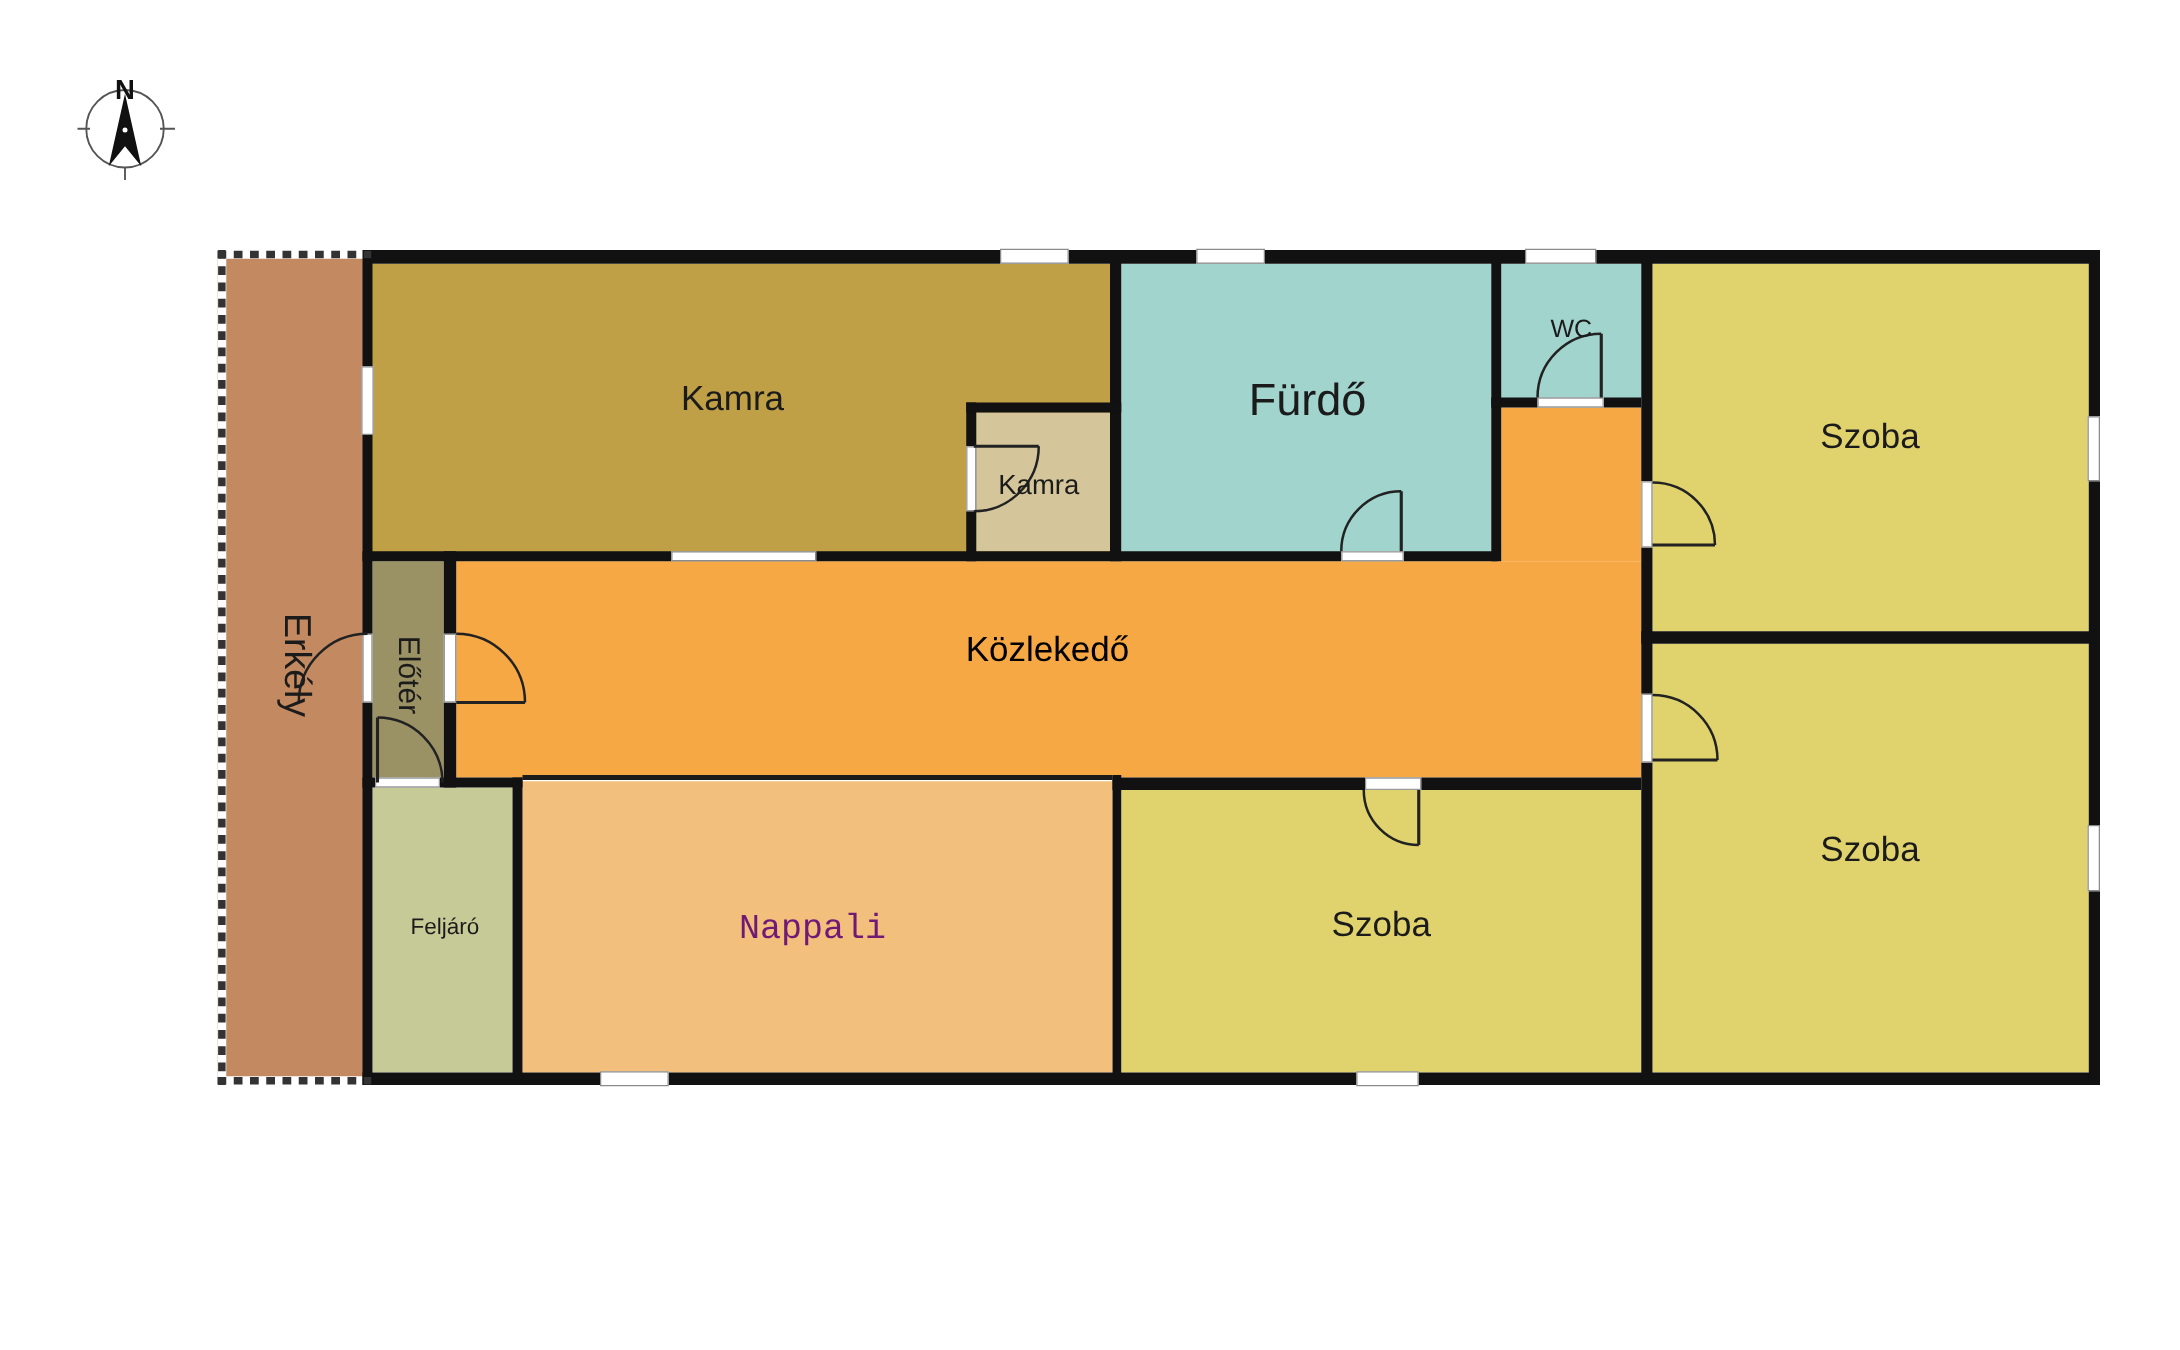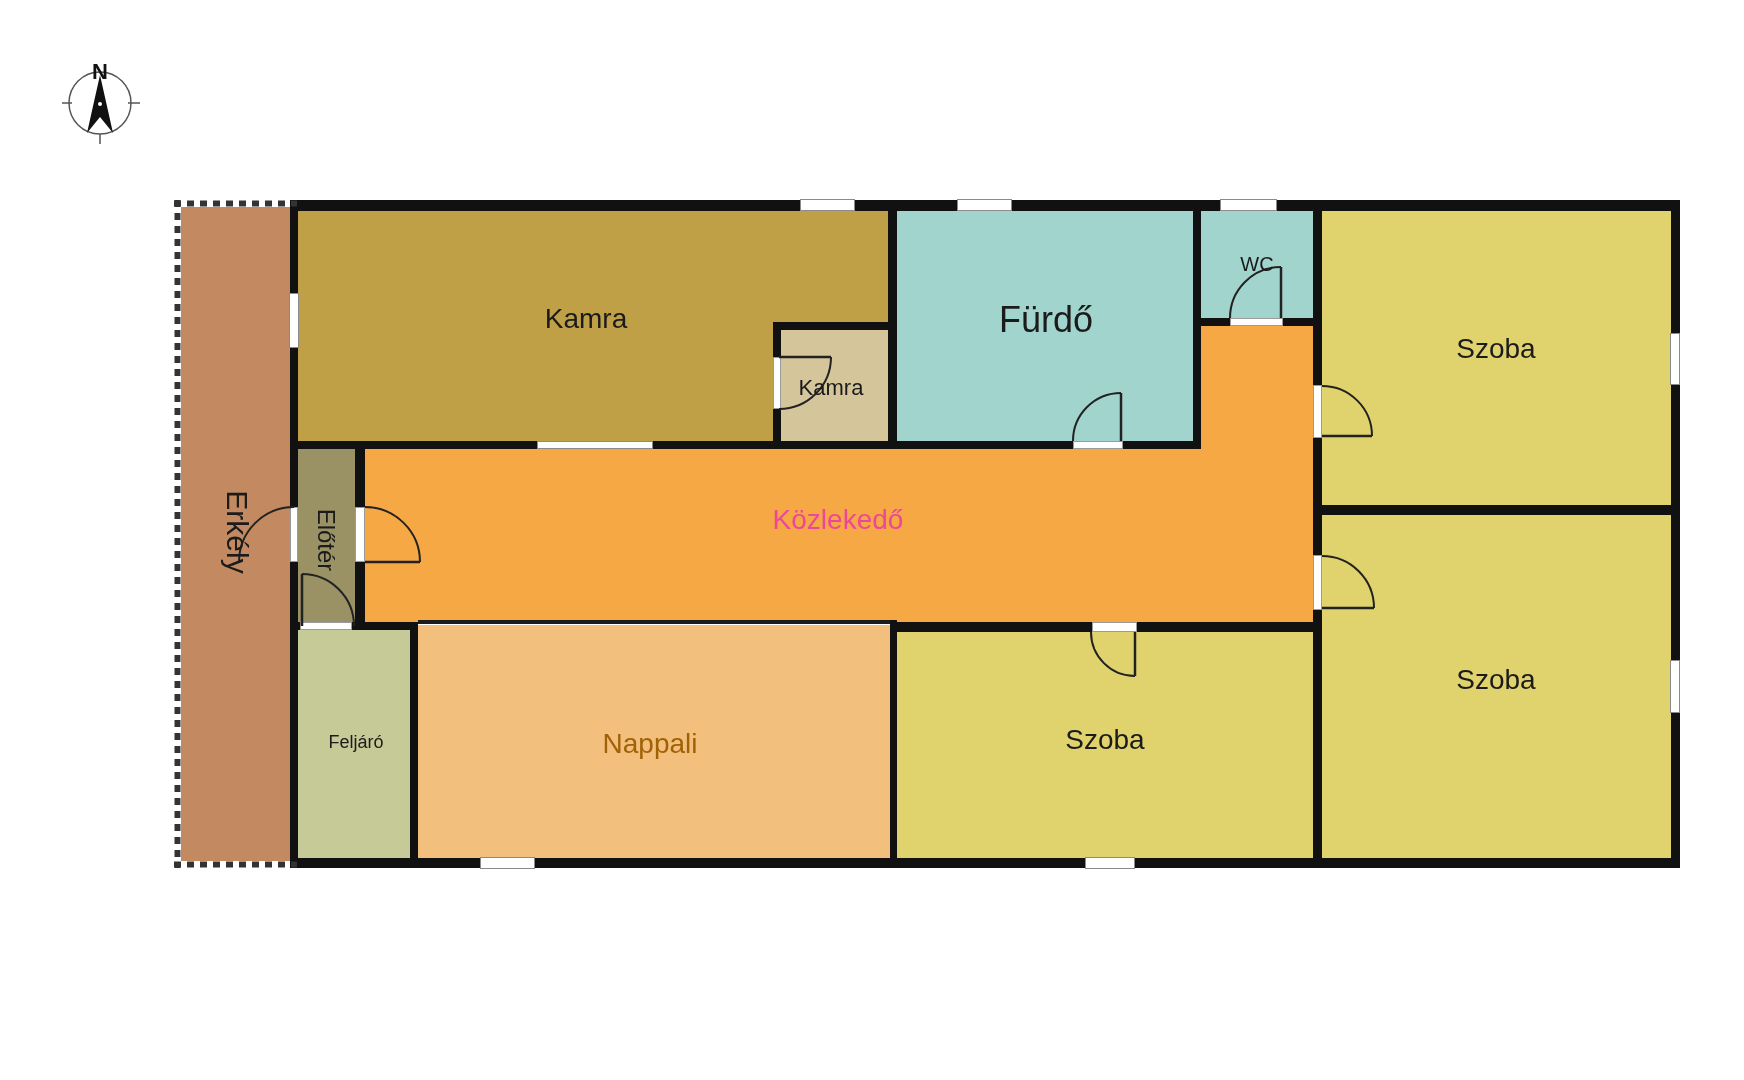--- a/index.html
+++ b/index.html
@@ -77,24 +77,24 @@
       <div class="gap" style="left: 1073px; top: 441px; width: 50px; height: 8px;"></div>
       <div class="gap" style="left: 1230px; top: 318px; width: 53px; height: 8px;"></div>
       <div class="gap" style="left: 1313px; top: 385px; width: 9px; height: 53px;"></div>
       <div class="gap" style="left: 1313px; top: 555px; width: 9px; height: 55px;"></div>
       <div class="gap" style="left: 1092px; top: 622px; width: 45px; height: 10px;"></div>
       <div class="label" style="left: 237px; top: 532px; font-size: 30px; color: rgb(27, 27, 27); transform: translate(-50%, -50%) rotate(90deg);">Erkély</div>
       <div class="label" style="left: 586px; top: 319px; font-size: 28px; color: rgb(27, 27, 27); transform: translate(-50%, -50%);">Kamra</div>
       <div class="label" style="left: 831px; top: 388px; font-size: 22px; color: rgb(27, 27, 27); transform: translate(-50%, -50%);">Kamra</div>
       <div class="label" style="left: 1046px; top: 320px; font-size: 36px; color: rgb(27, 27, 27); transform: translate(-50%, -50%);">Fürdő</div>
       <div class="label" style="left: 1257px; top: 264px; font-size: 20px; color: rgb(27, 27, 27); transform: translate(-50%, -50%);">WC</div>
-      <div class="label" style="left: 838px; top: 520px; font-size: 28px; color: #ec4899; transform: translate(-50%, -50%);">Közlekedő</div>
+      <div class="label" style="left: 838px; top: 520px; font-size: 28px; color: #000000; transform: translate(-50%, -50%);">Közlekedő</div>
       <div class="label" style="left: 326px; top: 540px; font-size: 24px; color: rgb(27, 27, 27); transform: translate(-50%, -50%) rotate(90deg);">Előtér</div>
       <div class="label" style="left: 356px; top: 742px; font-size: 18px; color: rgb(27, 27, 27); transform: translate(-50%, -50%);">Feljáró</div>
-      <div class="label" style="left: 650px; top: 744px; font-size: 28px; color: #a16207; transform: translate(-50%, -50%);">Nappali</div>
+      <div class="label" style="left: 650px; top: 744px; font-size: 28px; color: #701a75; transform: translate(-50%, -50%); font-family: Liberation Mono, monospace;">Nappali</div>
       <div class="label" style="left: 1105px; top: 740px; font-size: 28px; color: rgb(27, 27, 27); transform: translate(-50%, -50%);">Szoba</div>
       <div class="label" style="left: 1496px; top: 349px; font-size: 28px; color: rgb(27, 27, 27); transform: translate(-50%, -50%);">Szoba</div>
       <div class="label" style="left: 1496px; top: 680px; font-size: 28px; color: rgb(27, 27, 27); transform: translate(-50%, -50%);">Szoba</div>
       <svg id="overlay" width="1744" height="1080">
         <path d="M294,507 A55,55 0 0 0 239,562" fill="none" stroke="#222" stroke-width="2"></path>
         <path d="M365,507 A55,55 0 0 1 420,562" fill="none" stroke="#222" stroke-width="2"></path>
         <path d="M365,562 L420,562" fill="none" stroke="#222" stroke-width="2.5"></path>
         <path d="M302,574 A52,52 0 0 1 354,626" fill="none" stroke="#222" stroke-width="2"></path>
         <path d="M302,626 L302,574" fill="none" stroke="#222" stroke-width="2.5"></path>
         <path d="M831,357 A52,52 0 0 1 779,409" fill="none" stroke="#222" stroke-width="2"></path>

